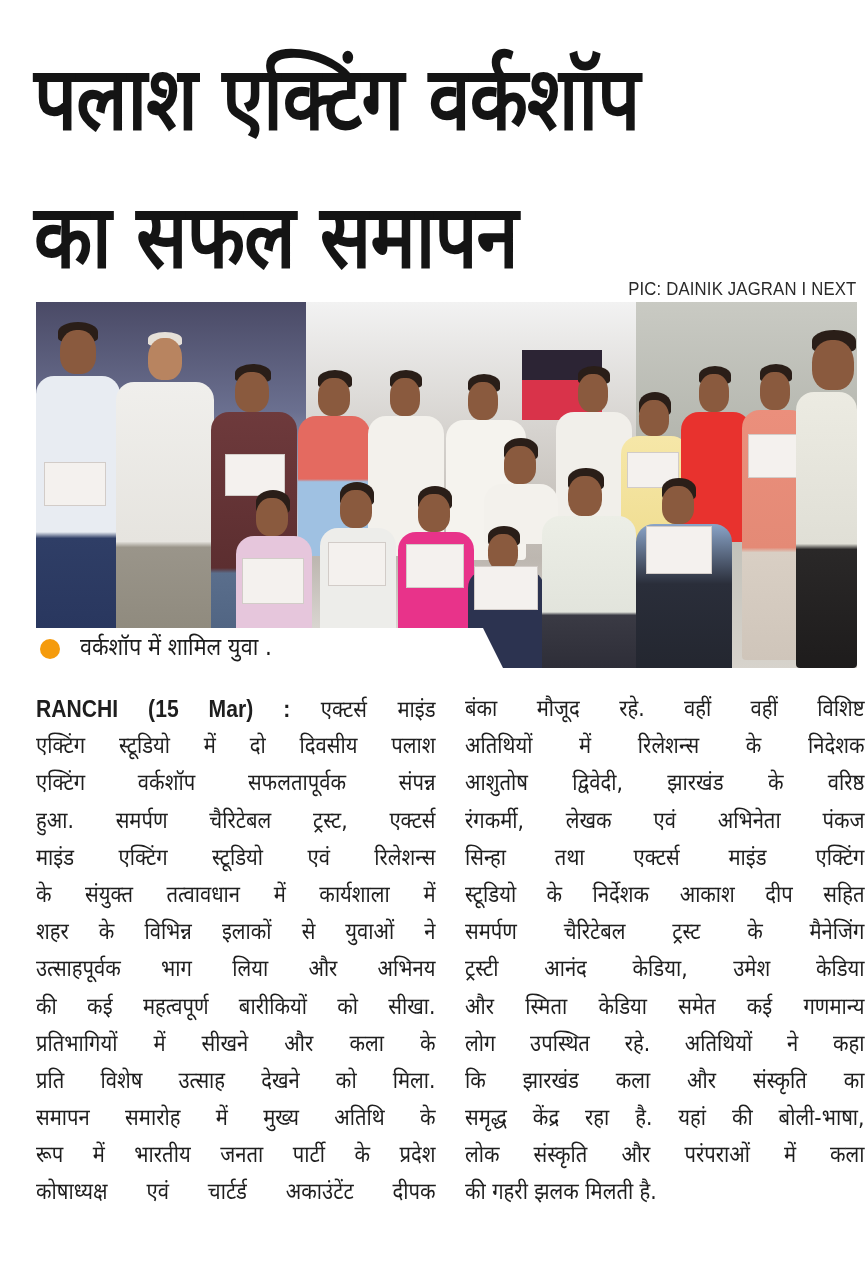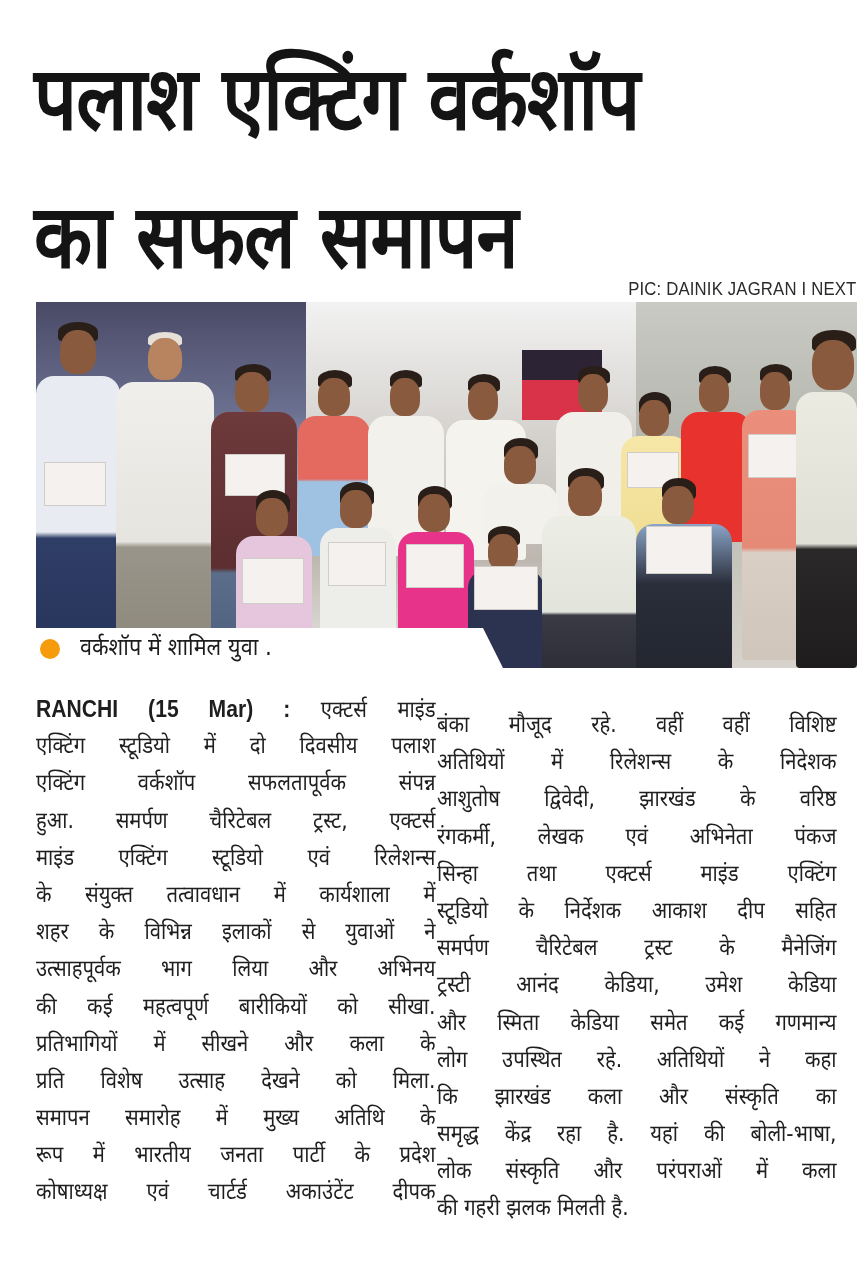--- a/index.html
+++ b/index.html
@@ -55,21 +55,21 @@
       font-family: "DejaVu Sans", sans-serif; font-size: 24px; color: #1c1c1c;
       transform: scaleX(0.9); transform-origin: left top;
     }
 
     .column {
       position: absolute; top: 690px; width: 400px;
       font-family: "DejaVu Sans", sans-serif; font-size: 23px; line-height: 37.2px;
       color: #1e1e1e;
     }
     .column.left { left: 36px; }
-    .column.right { left: 437px; margin-top: 16px; }
+    .column.right { left: 465px; }
     .column .line {
       display: block; white-space: nowrap; height: 37.2px;
       text-align: justify; text-align-last: justify;
       transform: scaleX(0.88); transform-origin: left top; width: 454px;
     }
     .column .line.last { text-align-last: left; }
     .dateline { font-family: "Liberation Sans", sans-serif; font-weight: bold; font-size: 24px; }
   </style>
 </head>
 <body>

